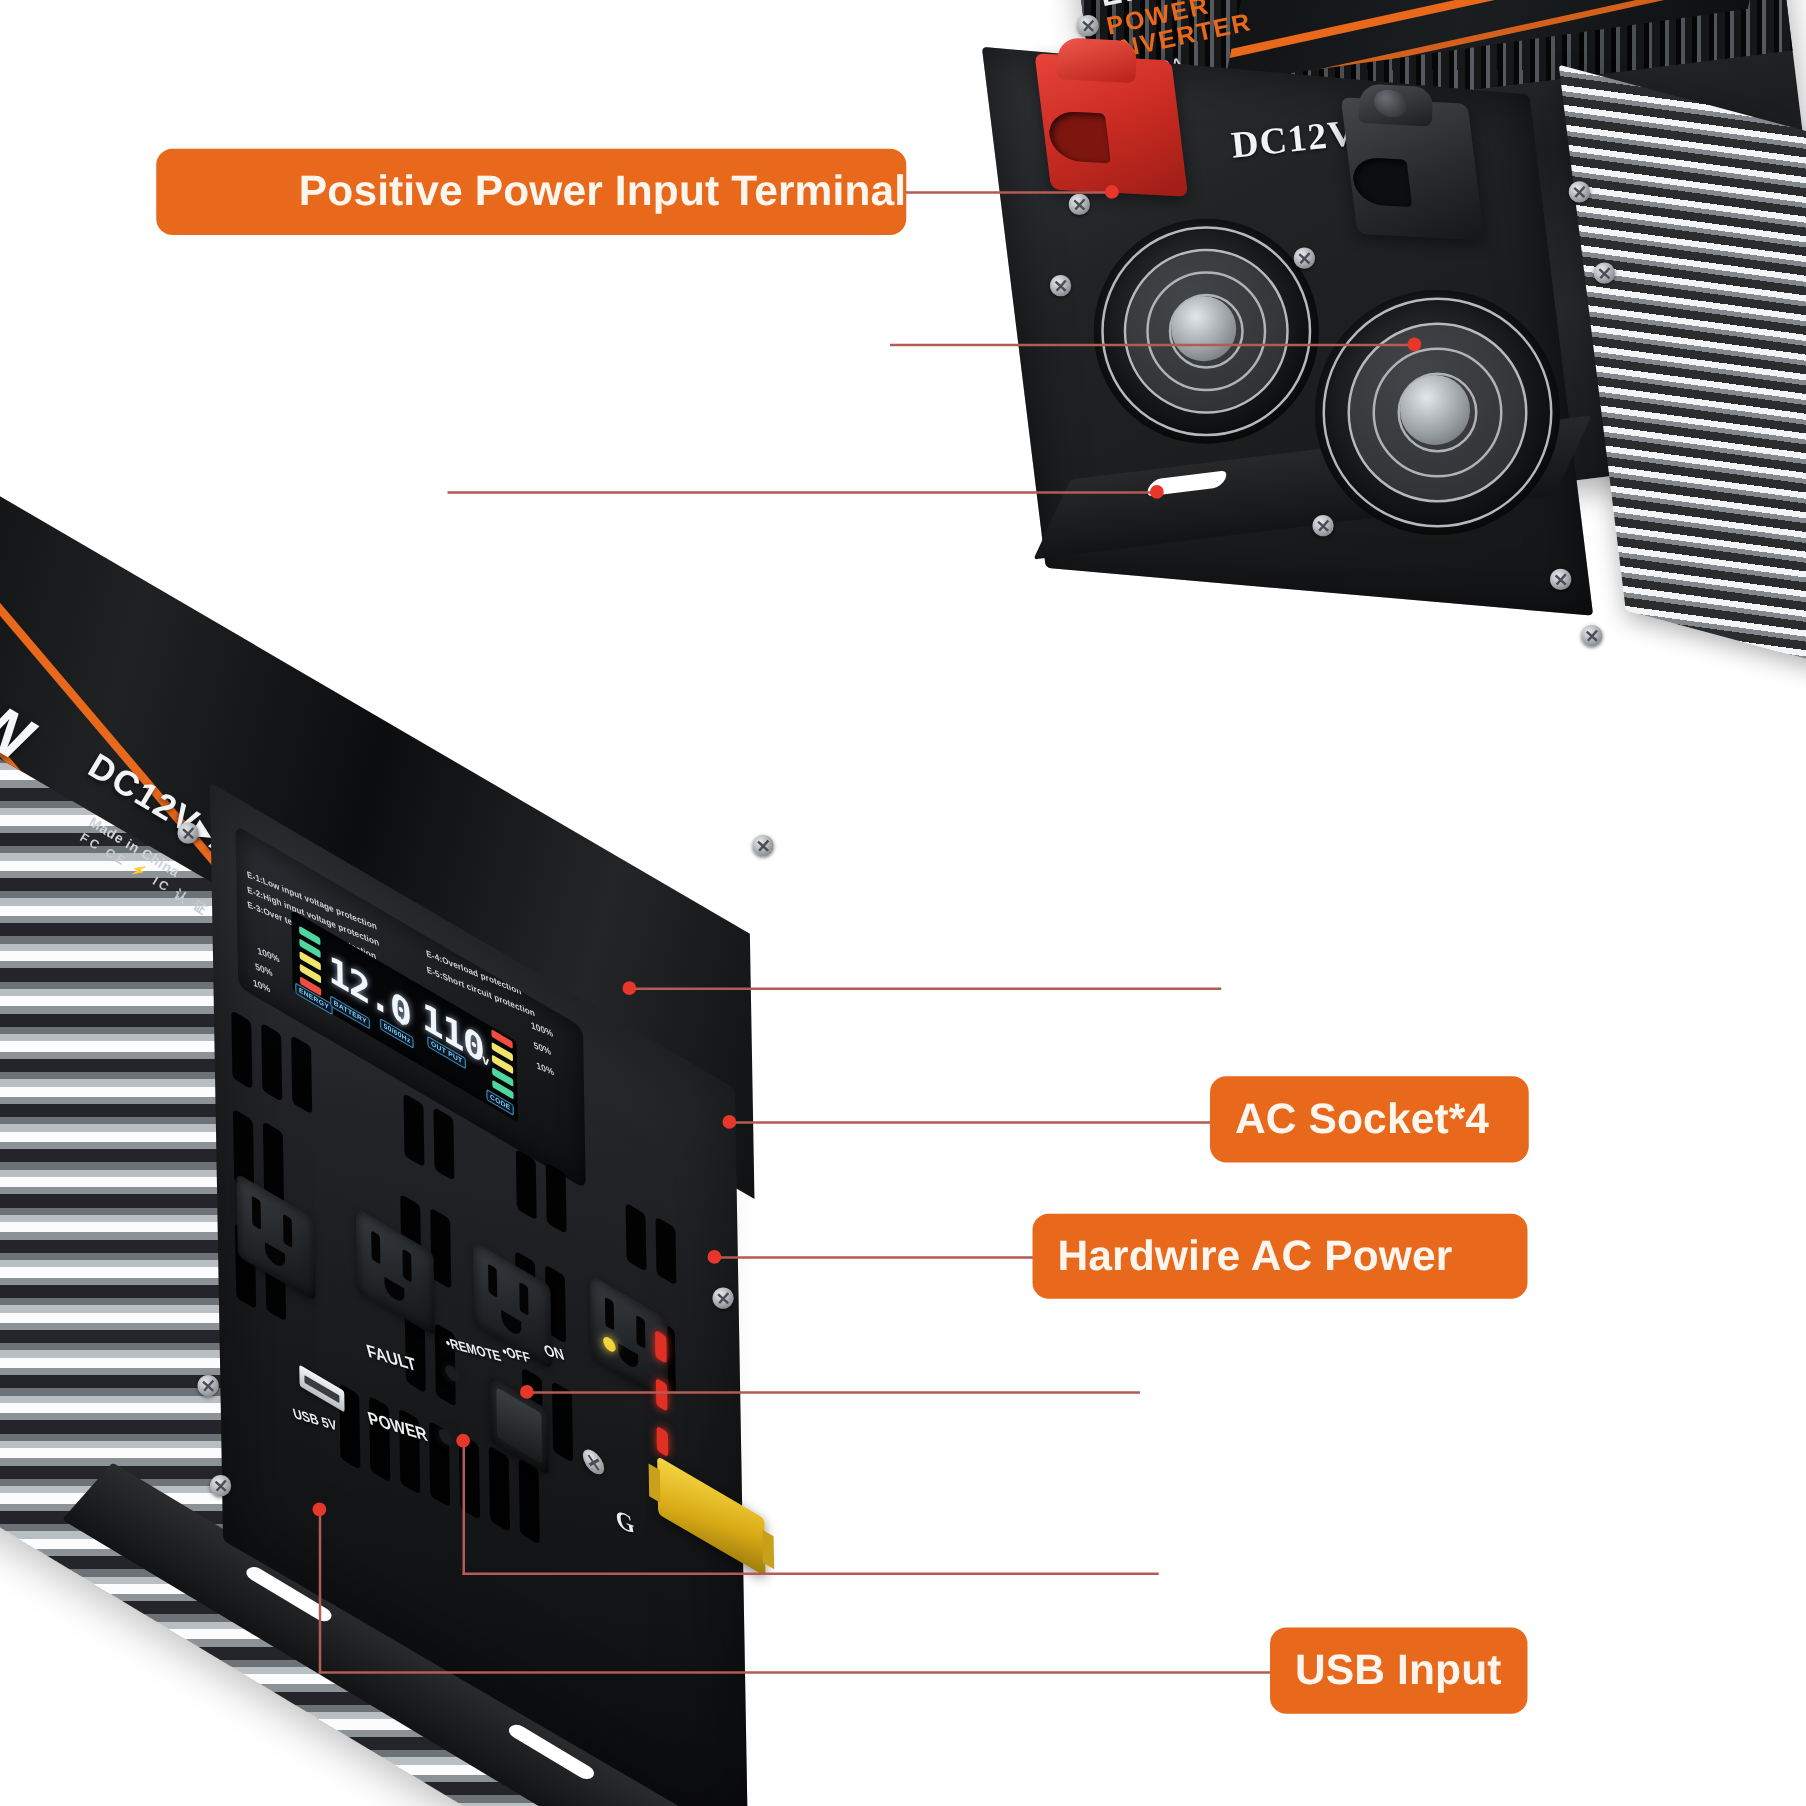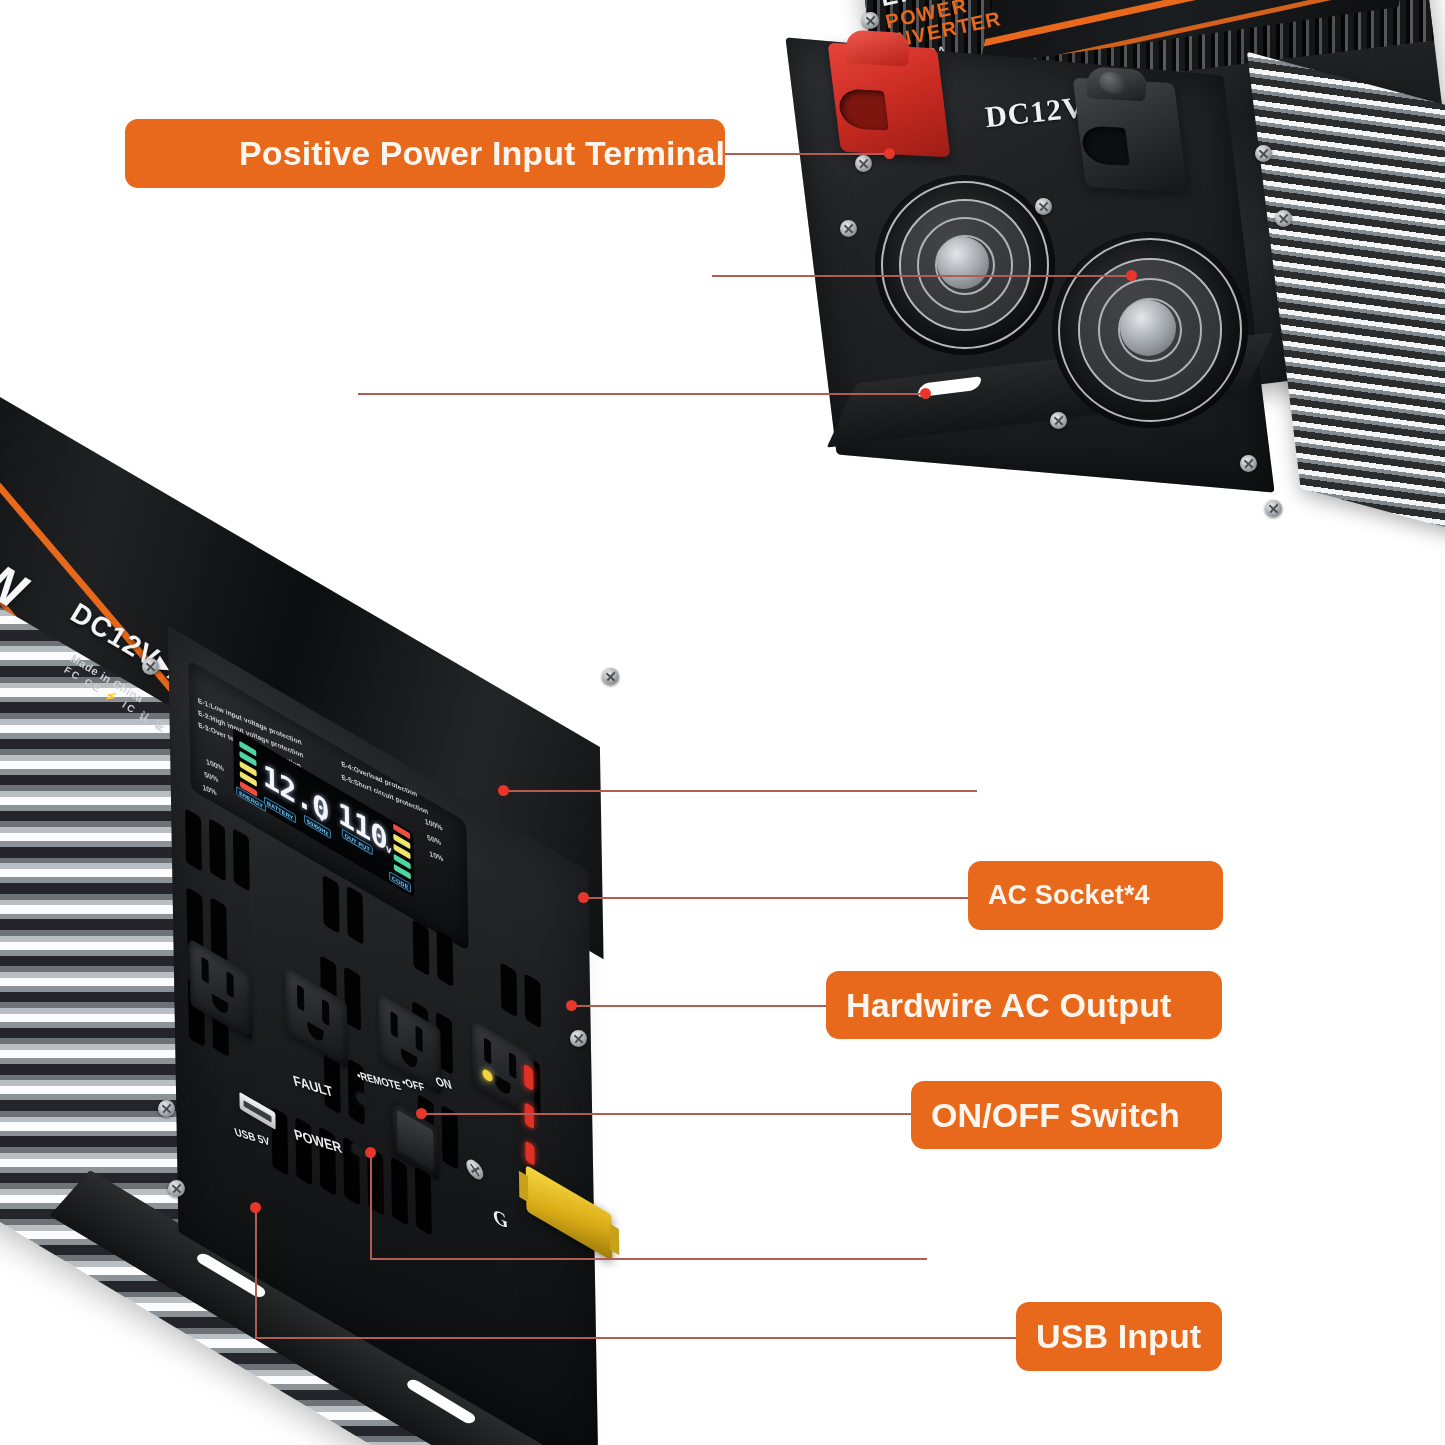--- a/index.html
+++ b/index.html
@@ -470,30 +470,27 @@
   <div class="lead h" style="left:255px;top:1337px;width:762px;"></div>
   <div class="dot" style="left:250px;top:1202px;"></div>
 
   <div class="callout left" style="left:125px;top:119px;width:600px;height:69px;font-size:34px;">
     <span>Positive Power Input Terminal</span>
   </div>
 
 
 
 
-  <div class="callout right" style="left:968px;top:861px;width:255px;height:69px;font-size:27px;">
+  <div class="callout right" style="left:968px;top:861px;width:255px;height:69px;font-size:34px;">
     <span>AC Socket*4</span>
   </div>
 
   <div class="callout right" style="left:826px;top:971px;width:396px;height:68px;font-size:34px;">
-    <span>Hardwire AC Output</span>
-  </div>
-
-  <div class="callout right" style="left:911px;top:1081px;width:311px;height:68px;font-size:34px;">
-    <span>ON/OFF Switch</span>
-  </div>
+    <span>Hardwire AC Power</span>
+  </div>
+
 
 
   <div class="callout right" style="left:1016px;top:1302px;width:206px;height:69px;font-size:34px;">
     <span>USB Input</span>
   </div>
 
 </div>
 
 </body></html>

